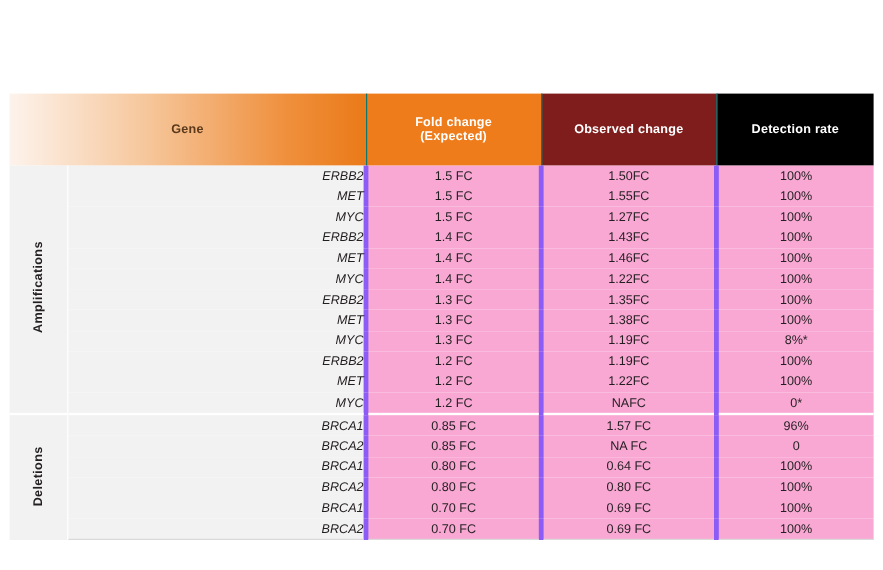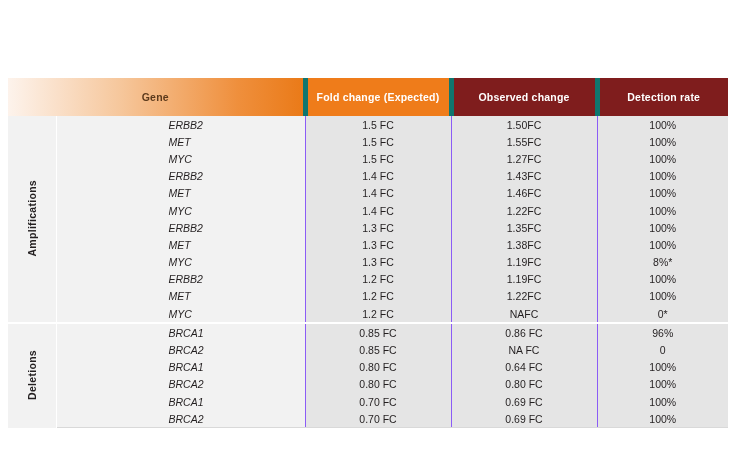--- a/index.html
+++ b/index.html
@@ -38,55 +38,55 @@
 
   
   thead th {
     height: 30px;
     font-size: 10.5px;
     font-weight: bold;
     color: #ffffff;
     text-align: center;
     vertical-align: middle;
     border: none;
-    padding: 4px;
+    padding: 15px;
     letter-spacing: 0.2px;
   }
   th.h-gene-group {
     background: linear-gradient(to right, #fdf3ec 0%, #f6c79c 38%, #ef8f3c 78%, #ea7a18 100%);
     color: #5c3a1c;
   }
   th.h-fold {
     background: #ef7c1a;
   }
   th.h-obs {
     background: #7f1d1d;
   }
   th.h-det {
-    background: #7f1d1d;
+    background: #000000;
   }
 
   tbody td {
     height: 17.2px;
     font-size: 10.5px;
     color: #231f20;
     padding: 0;
     vertical-align: middle;
     background: #f2f2f2;
   }
   td.gene {
     font-style: italic;
-    text-align: left;
+    text-align: right;
     padding-left: 112px;
     background: #f2f2f2;
   }
   td.val {
     text-align: center;
-    background: #e5e5e5;
-    border-left: 1px solid #8b5cf6;
+    background: #f9a8d4;
+    border-left: 4px solid #8b5cf6;
   }
   td.group {
     background: #f2f2f2;
     text-align: center;
     vertical-align: middle;
     font-size: 10.5px;
     font-weight: bold;
     color: #231f20;
     border-right: 1px solid #ffffff;
   }
@@ -96,21 +96,21 @@
     display: inline-block;
     letter-spacing: 0.3px;
   }
   tr.section-start td {
     border-top: 2px solid #ffffff;
   }
   tbody tr:last-child td {
     border-bottom: 1px solid #d9d9d9;
   }
   thead tr th {
-    border-left: 5px solid #0f766e;
+    border-left: 1px solid #0f766e;
   }
   thead tr th:first-child {
     border-left: none;
   }
 </style>
 </head>
 <body>
 
 <div class="page">
   <div class="table-wrap">
@@ -209,21 +209,21 @@
           <td class="val">NAFC</td>
           <td class="val">0*</td>
         </tr>
 
         <tr class="section-start">
           <td class="group" rowspan="6">
             <span class="vert">Deletions</span>
           </td>
           <td class="gene">BRCA1</td>
           <td class="val">0.85 FC</td>
-          <td class="val">0.86 FC</td>
+          <td class="val">1.57 FC</td>
           <td class="val">96%</td>
         </tr>
         <tr>
           <td class="gene">BRCA2</td>
           <td class="val">0.85 FC</td>
           <td class="val">NA FC</td>
           <td class="val">0</td>
         </tr>
         <tr>
           <td class="gene">BRCA1</td>

